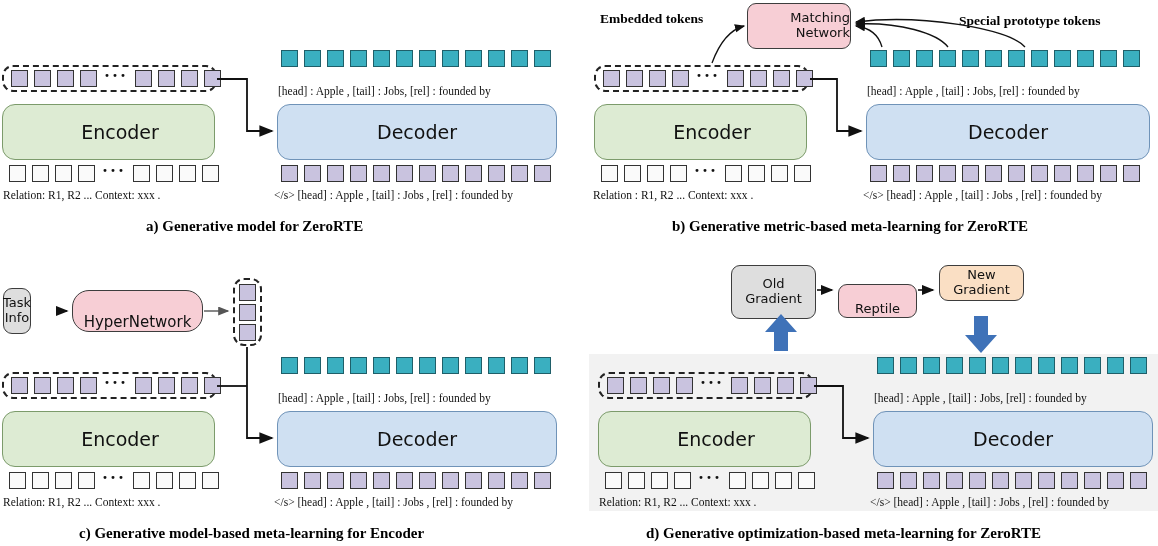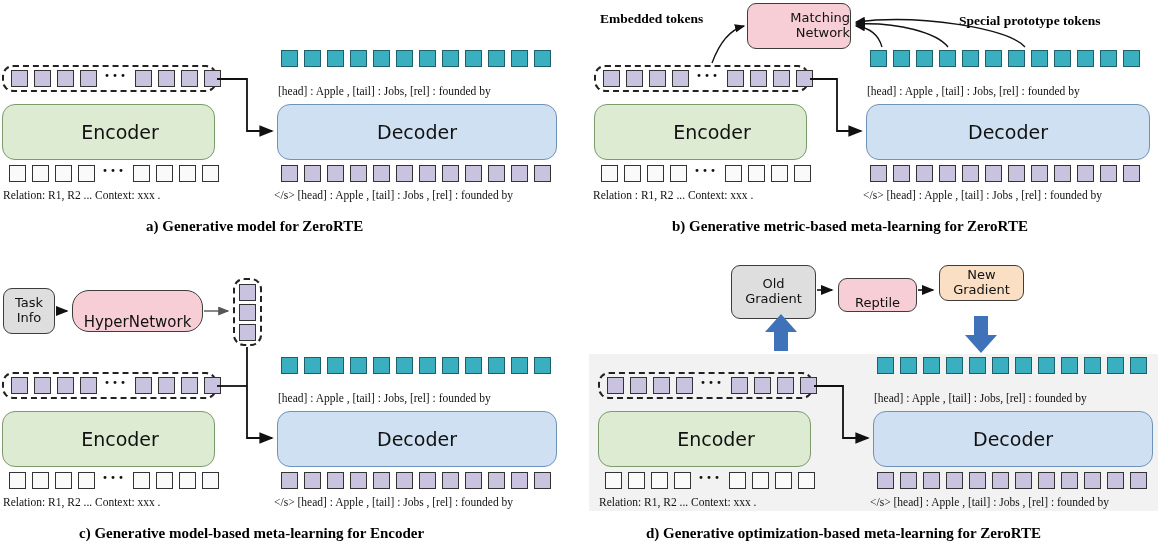--- a/index.html
+++ b/index.html
@@ -266,21 +266,21 @@
     <path d="M303,47 C300,36 292,28 277,26" stroke="#111" stroke-width="1.3" fill="none" marker-end="url(#ahb)"></path>
     <path d="M369,47 C358,33 320,22 277,24" stroke="#111" stroke-width="1.3" fill="none" marker-end="url(#ahb)"></path>
     <path d="M446,47 C430,28 340,14 277,22" stroke="#111" stroke-width="1.3" fill="none" marker-end="url(#ahb)"></path>
   </svg>
 
   <div class="cap" style="left:93px;top:218px;">b) Generative metric-based meta-learning for ZeroRTE</div>
 </div>
 
 <div class="panel" style="left:0;top:256px;width:579px;height:290px;">
 
-  <div class="smallbox gray" style="left:3px;top:32px;width:52px;height:46px;flex-direction:column;">
+  <div class="smallbox gray" style="left:3px;top:32px;width:28px;height:46px;flex-direction:column;">
     <span>Task</span>
     <span>Info</span>
   </div>
 
   <div class="smallbox pink" style="left:72px;top:34px;width:131px;height:42px;font-size:15px;border-radius:17px;">
     <span>HyperNetwork</span>
   </div>
 
   <div class="grp vert" style="left:233px;top:22px;width:29px;height:68px;">
     <div class="tok purple" style="margin:1.5px 0;"></div>
@@ -375,21 +375,21 @@
 
 <div class="panel" style="left:579px;top:256px;width:579px;height:290px;">
 
   <div class="dgray" style="left:10px;top:98px;width:569px;height:157px;"></div>
 
   <div class="smallbox gray" style="left:152px;top:9px;width:85px;height:54px;flex-direction:column;">
     <span>Old</span>
     <span>Gradient</span>
   </div>
 
-  <div class="smallbox pink" style="left:259px;top:22px;width:79px;height:34px;">
+  <div class="smallbox pink" style="left:259px;top:28px;width:79px;height:34px;">
     <span>Reptile</span>
   </div>
 
   <div class="smallbox peach" style="left:360px;top:9px;width:85px;height:36px;flex-direction:column;">
     <span>New</span>
     <span>Gradient</span>
   </div>
 
   <div class="grp" style="left:19px;top:116px;width:215px;height:27px;">
     <div class="tok purple"></div>

